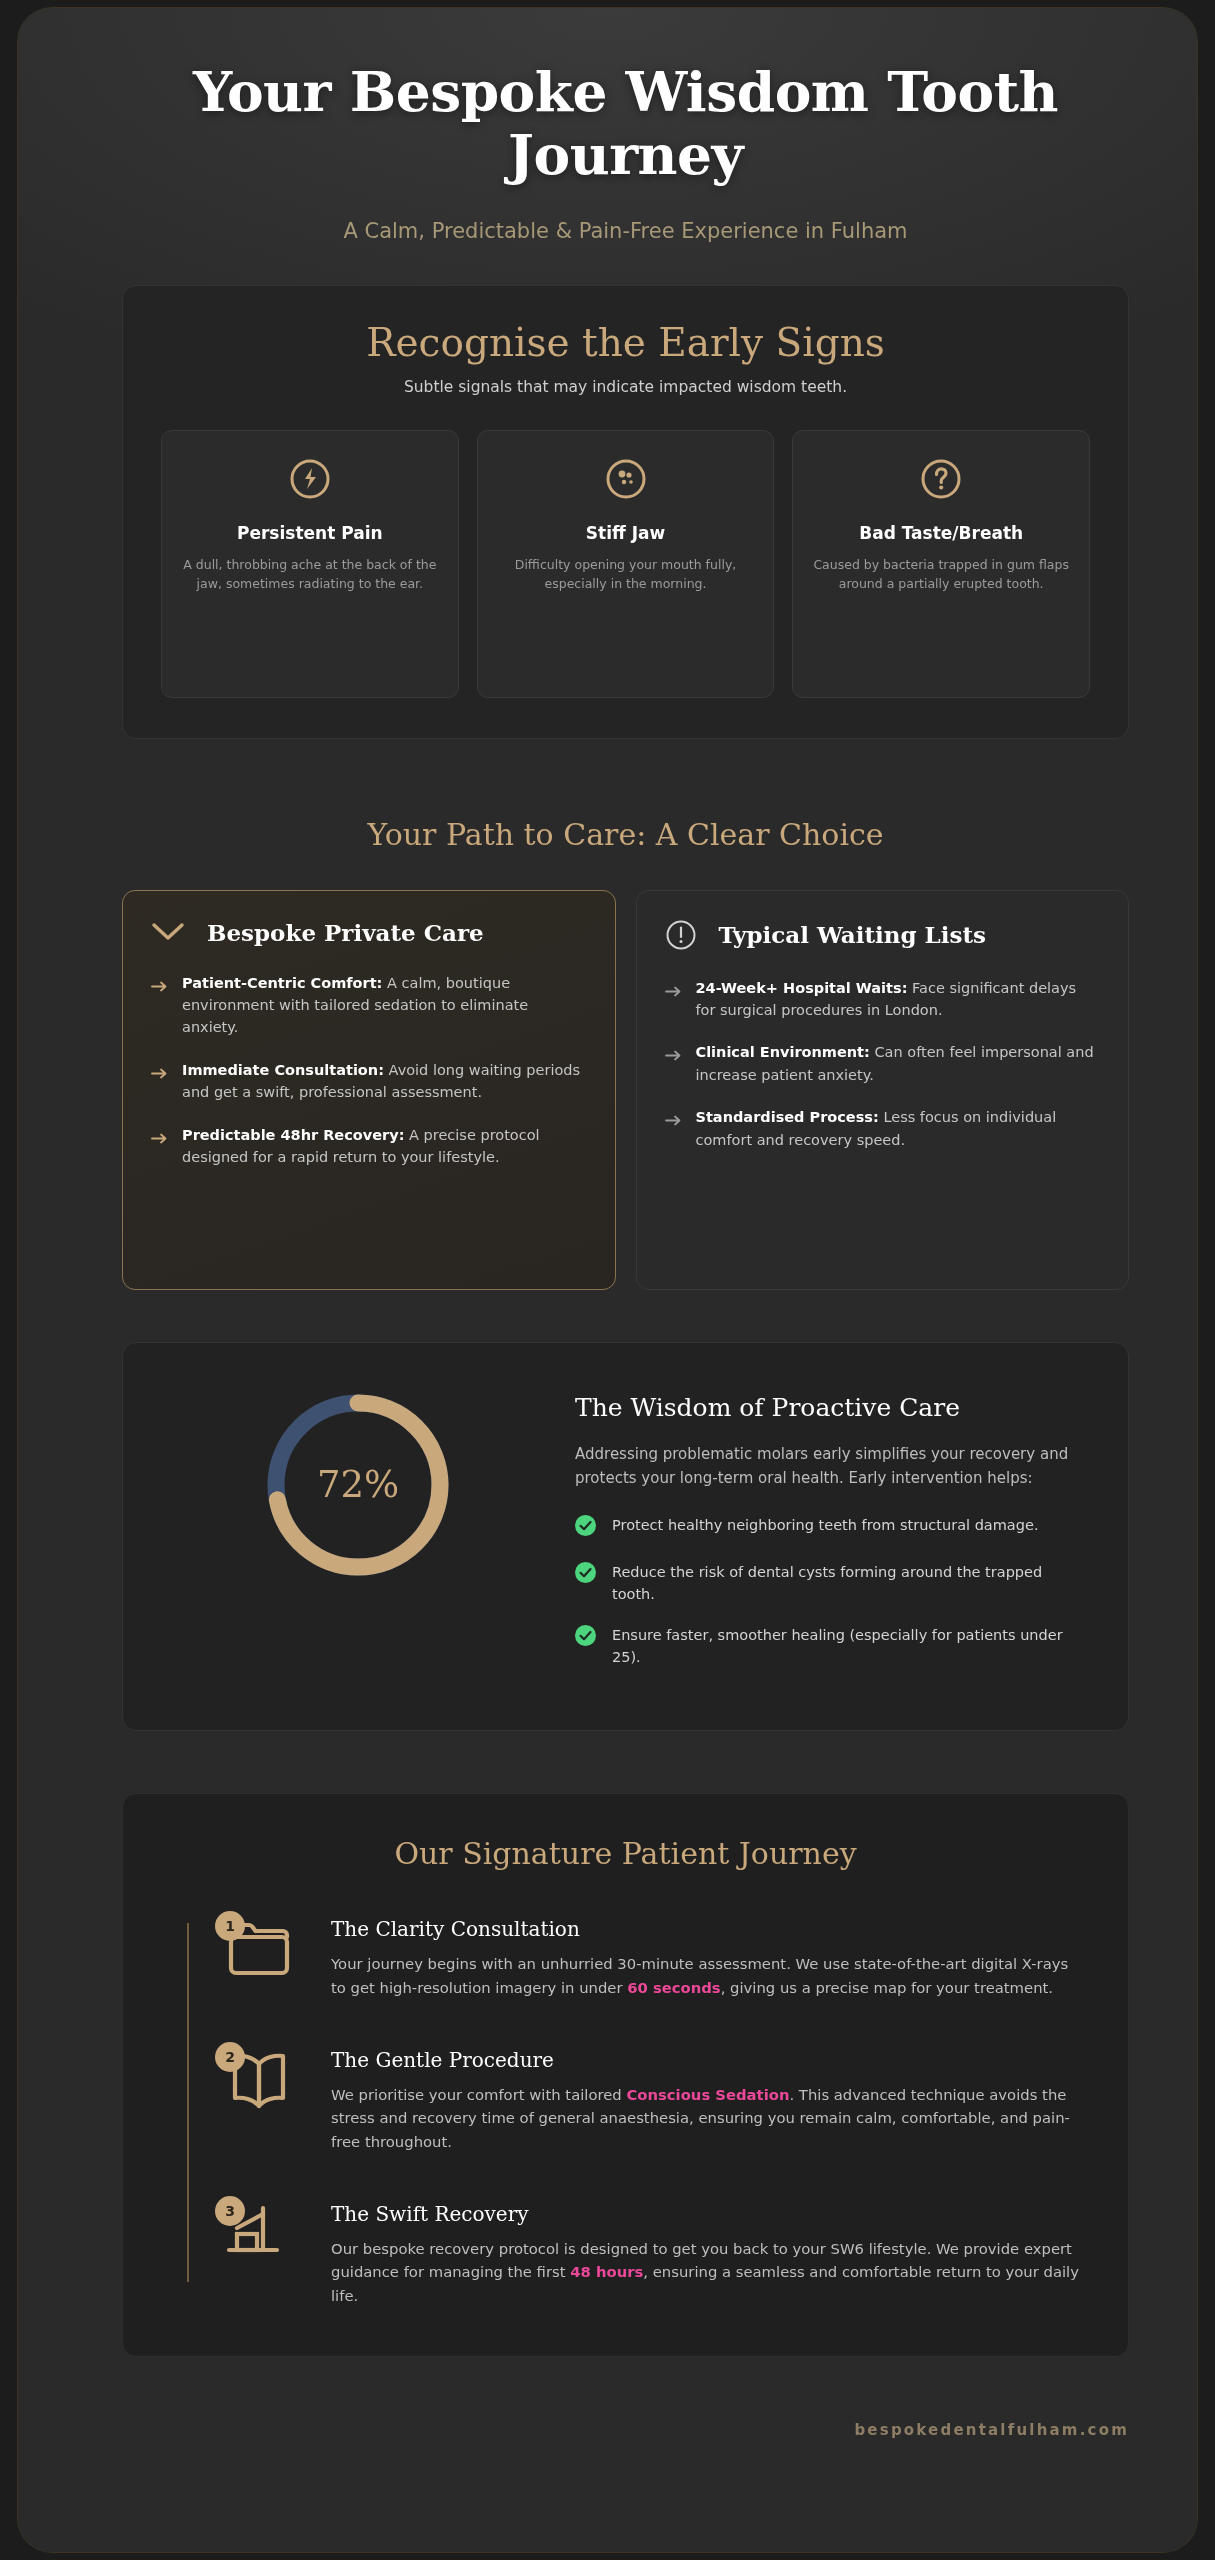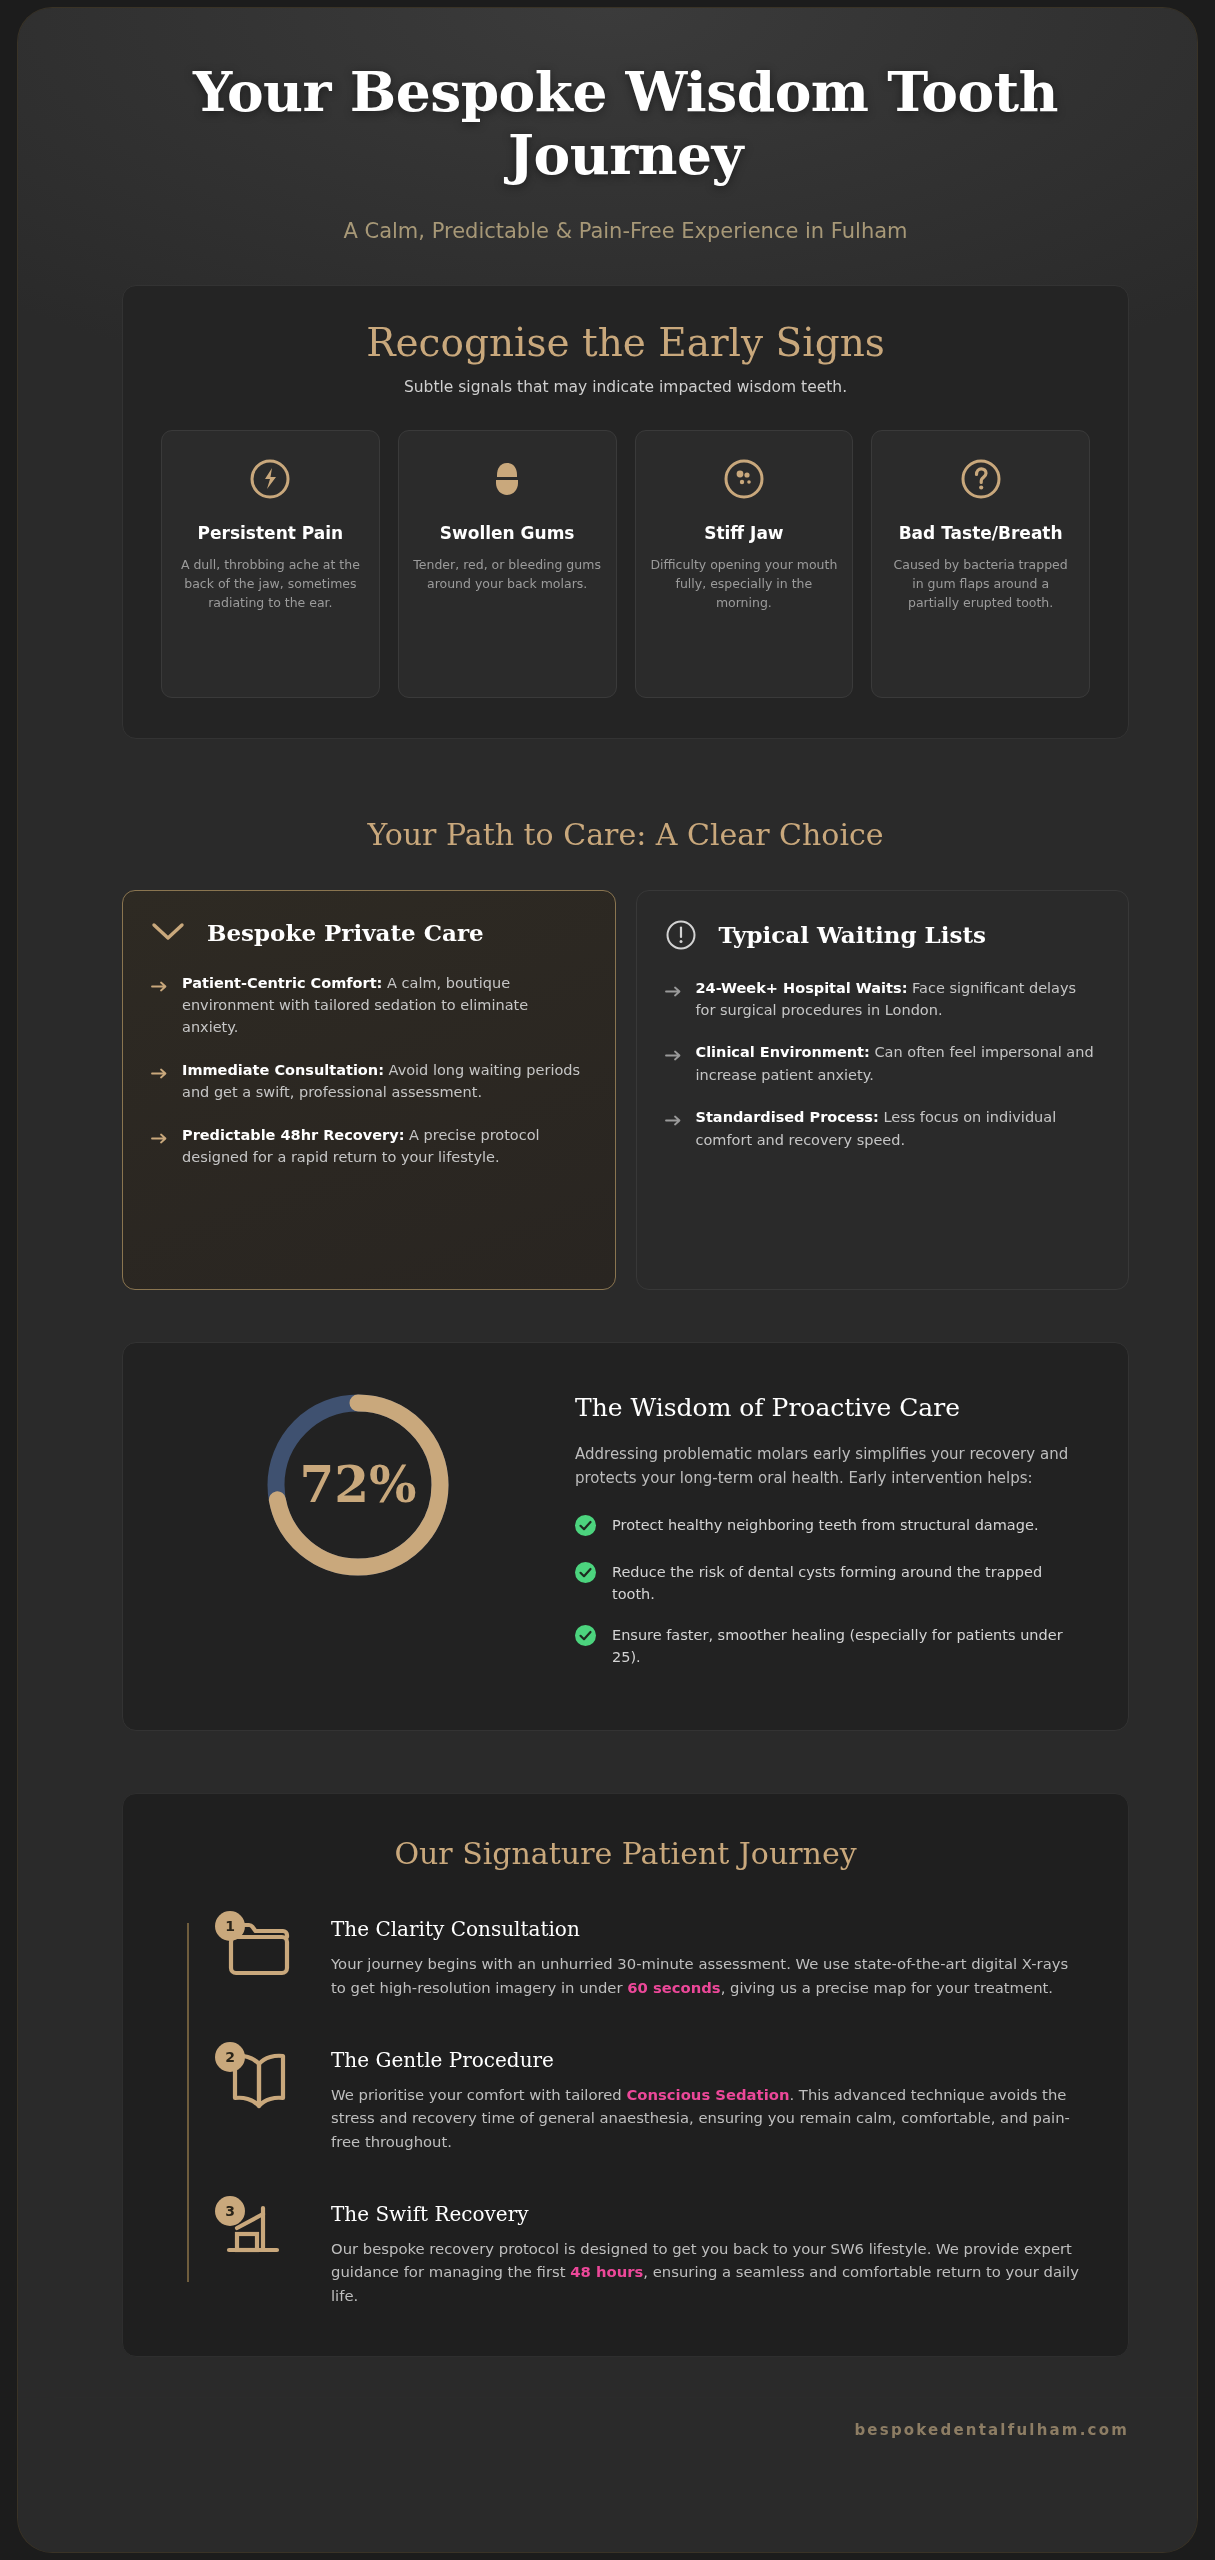--- a/index.html
+++ b/index.html
@@ -169,22 +169,22 @@
     display: flex;
     gap: 10px;
     align-items: flex-start;
   }
   .stat-left { width: 390px; text-align: center; flex: 0 0 auto; }
   .donut-wrap { position: relative; width: 196px; height: 196px; margin: 0 auto; }
   .donut-val {
     position: absolute; inset: 0;
     display: flex; align-items: center; justify-content: center;
     font-family: "DejaVu Serif", serif;
-    font-size: 50px;
-    font-weight: 700;
+    font-size: 37px;
+    font-weight: 400;
     color: #c9a87c;
   }
   .stat-cap {
     margin-top: 24px;
     font-size: 15px;
     line-height: 1.6;
     color: #c3c3c3;
     padding: 0 22px;
   }
   .stat-right { flex: 1 1 auto; padding-left: 12px; padding-top: 6px; }
@@ -304,28 +304,20 @@
 
       <div class="sym-card">
         <svg class="sym-icon" viewBox="0 0 44 44">
           <circle cx="22" cy="22" r="18" fill="none" stroke="#c9a87c" stroke-width="3"></circle>
           <path d="M24 11 L17 22 L22 22 L19 32 L28 20 L22.5 20 Z" fill="#c9a87c"></path>
         </svg>
         <div class="sym-name">Persistent Pain</div>
         <div class="sym-desc">A dull, throbbing ache at the back of the jaw, sometimes radiating to the ear.</div>
       </div>
 
-      <div class="sym-card">
-        <svg class="sym-icon" viewBox="0 0 44 44">
-          <path d="M22 6 C15 6 12 12 12 18 L12 20 L32 20 L32 18 C32 12 29 6 22 6 Z" fill="#c9a87c"></path>
-          <path d="M11 23 L33 23 L33 26 C33 33 28 38 22 38 C16 38 11 33 11 26 Z" fill="#c9a87c"></path>
-        </svg>
-        <div class="sym-name">Swollen Gums</div>
-        <div class="sym-desc">Tender, red, or bleeding gums around your back molars.</div>
-      </div>
 
       <div class="sym-card">
         <svg class="sym-icon" viewBox="0 0 44 44">
           <circle cx="22" cy="22" r="18" fill="none" stroke="#c9a87c" stroke-width="3"></circle>
           <circle cx="18" cy="17" r="3.4" fill="#c9a87c"></circle>
           <circle cx="25" cy="18" r="2.6" fill="#c9a87c"></circle>
           <circle cx="20" cy="25" r="2.2" fill="#c9a87c"></circle>
           <circle cx="27" cy="25" r="1.8" fill="#c9a87c"></circle>
         </svg>
         <div class="sym-name">Stiff Jaw</div>

